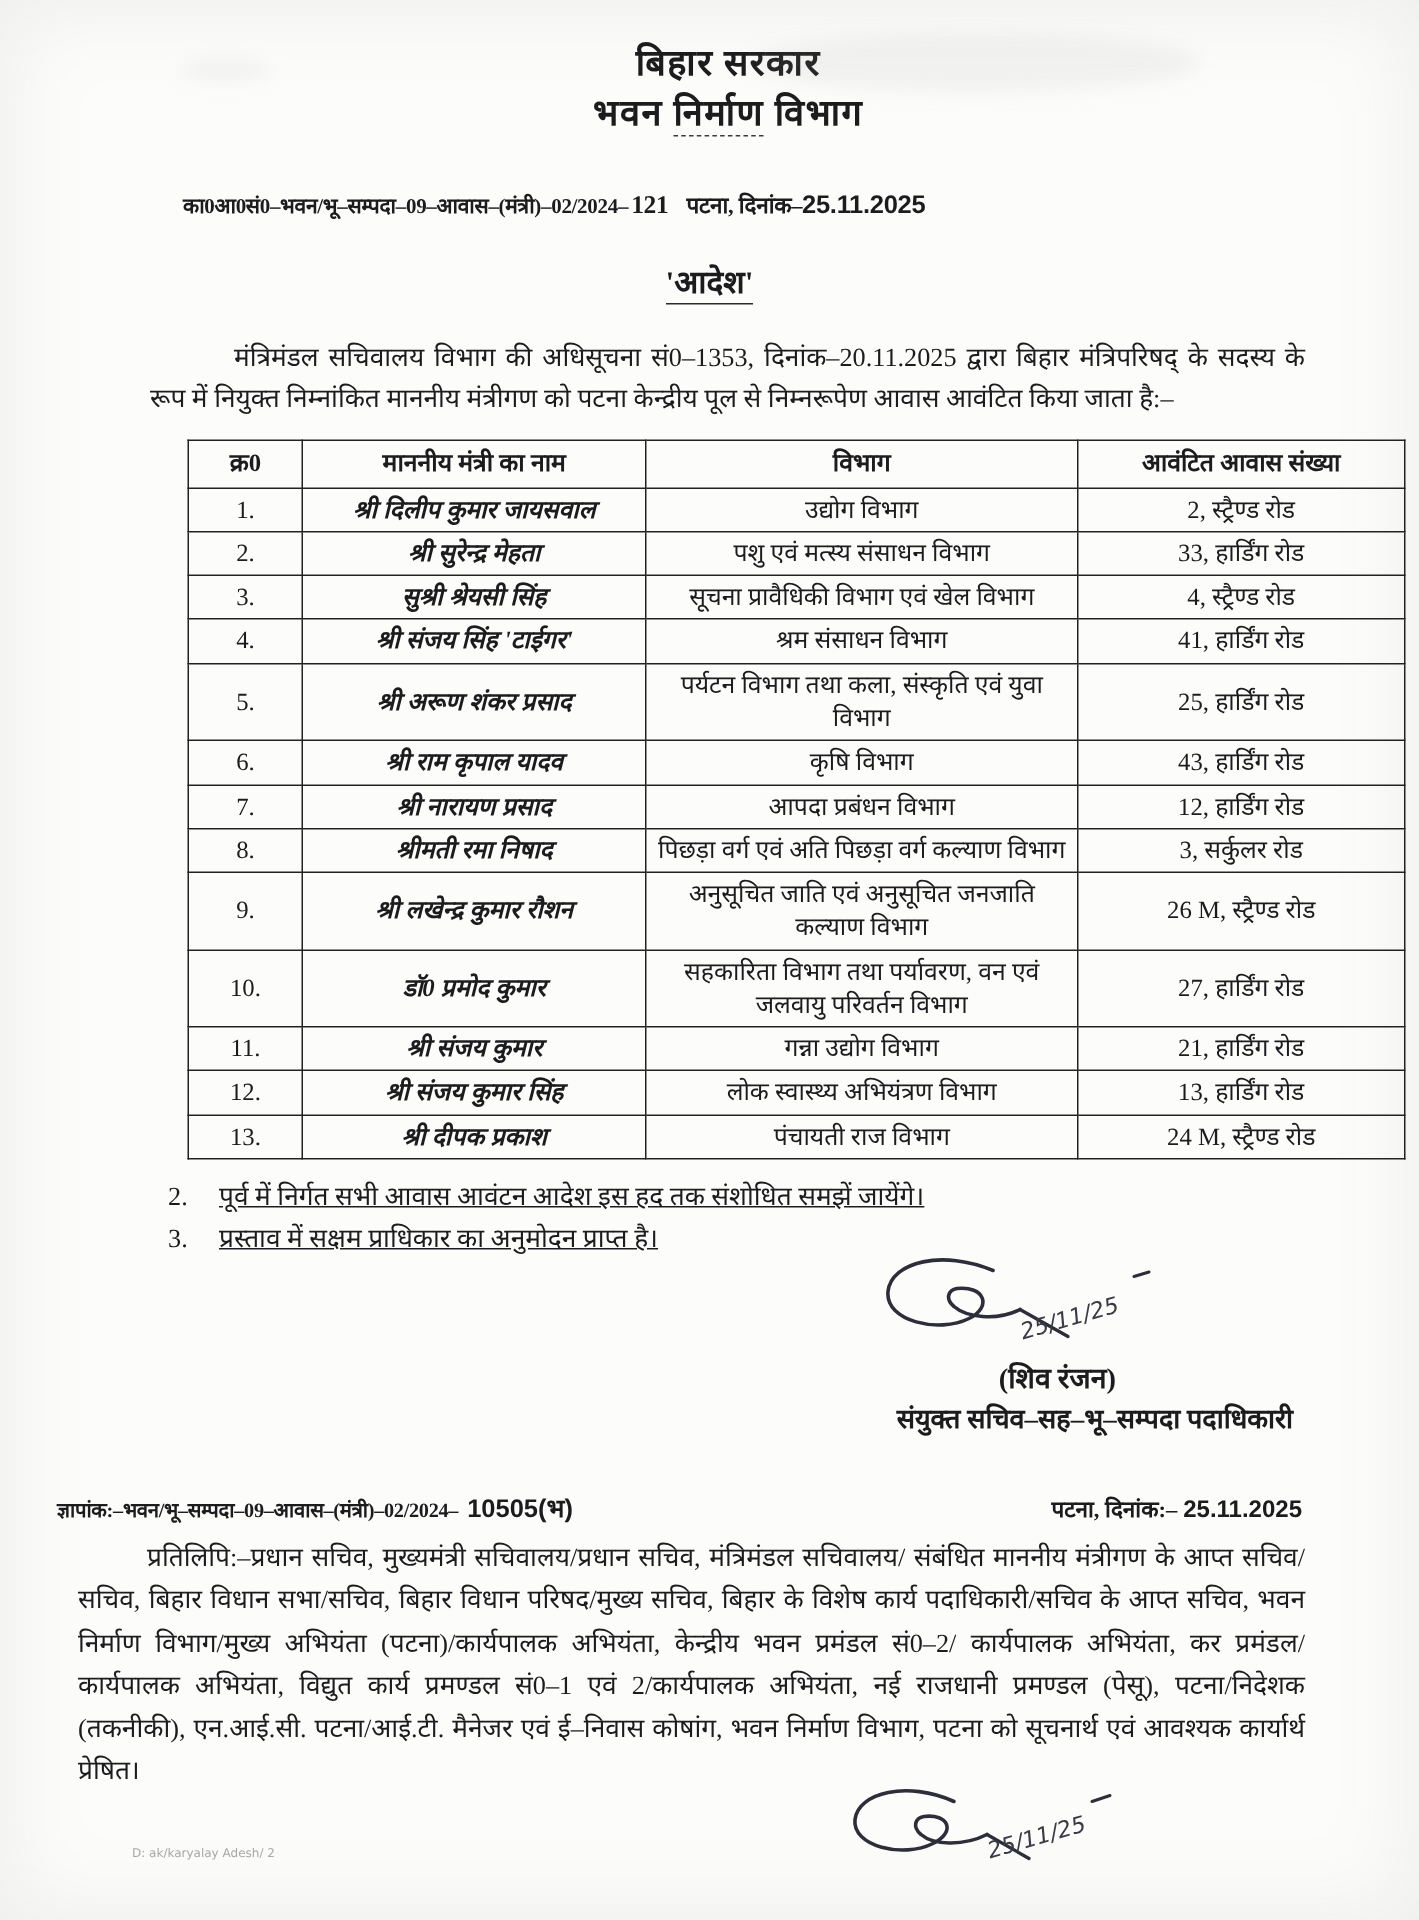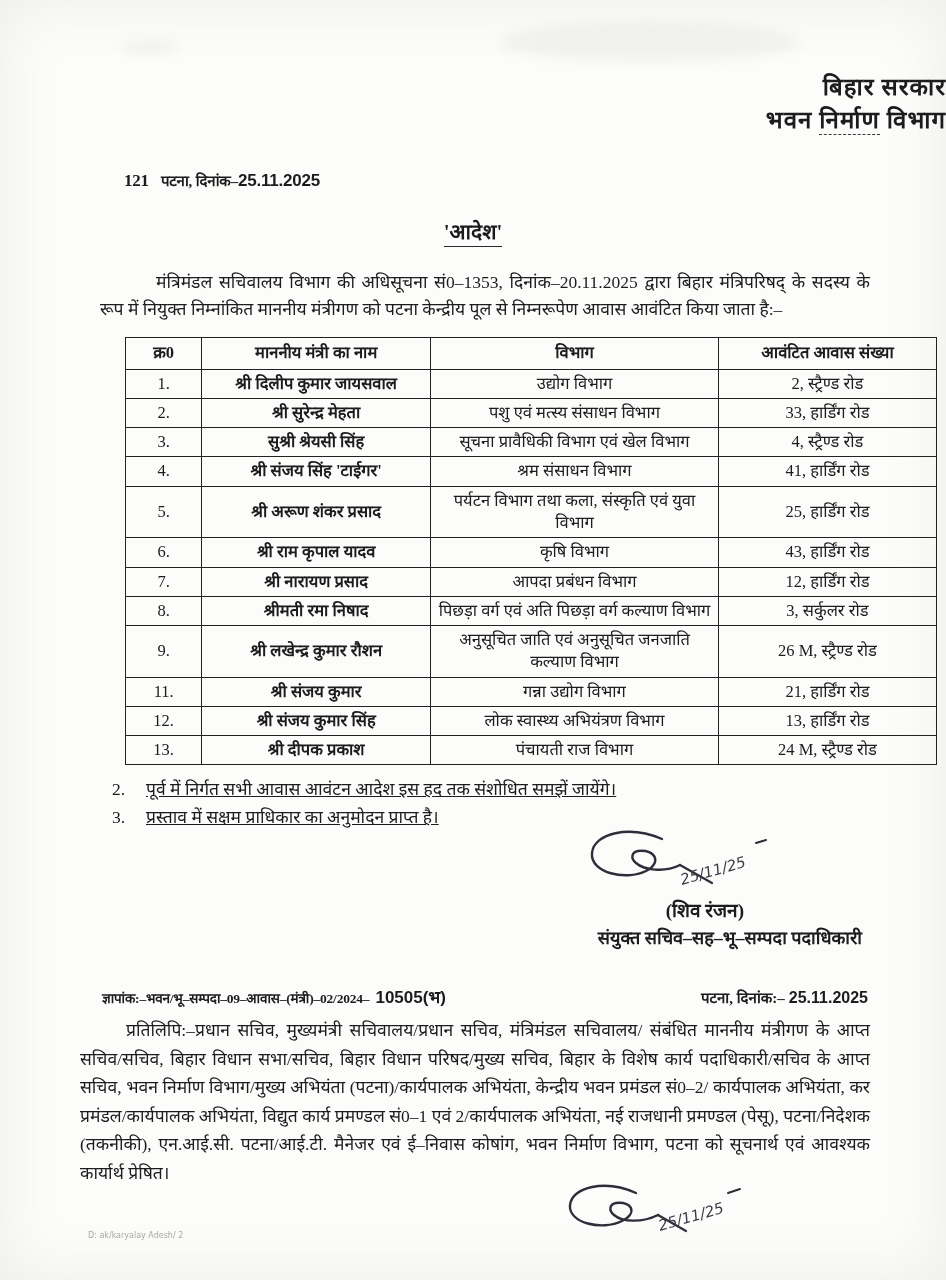--- a/index.html
+++ b/index.html
@@ -9,21 +9,21 @@
     background:#fcfcfb;
     overflow:hidden;
     font-family:"Liberation Serif","DejaVu Serif",serif;
     color:#1c1c1e;
     box-shadow:inset 0 0 60px rgba(120,120,115,0.12);
   }
   .scan-smudge{position:absolute;background:rgba(160,160,155,0.10);border-radius:50%;filter:blur(6px);}
   .sm1{left:500px;top:22px;width:300px;height:40px;}
   .sm2{left:120px;top:40px;width:60px;height:14px;}
 
-  .doc-head{margin-top:72px;text-align:right;line-height:1.3;padding-left:25px;}
+  .doc-head{margin-top:28px;text-align:center;line-height:1.3;padding-left:25px;}
   .govt-title{font-size:24px;font-weight:bold;letter-spacing:1px;}
   .dept-title{font-size:24px;font-weight:bold;letter-spacing:1px;margin-top:2px;}
   .u-part{border-bottom:1.5px dashed #3a3a3c;padding-bottom:1px;}
 
   .ref-line{
     margin:34px 78px 0 122px;
     font-size:14px;font-weight:bold;letter-spacing:-0.2px;
     display:flex;align-items:baseline;white-space:nowrap;
   }
   .ref-no{font-size:17px;font-weight:bold;font-family:Liberation Serif, serif;margin:0 6px 0 2px;}
@@ -48,49 +48,49 @@
     font-size:16.5px;
   }
   table.alloc th,table.alloc td{
     border:1.6px solid #222;
     padding:3px 6px;
     text-align:center;
     line-height:1.35;
   }
   table.alloc th{font-weight:bold;font-size:16.5px;padding:4px 6px;}
   td.c-sl{width:58px;font-family:"Liberation Serif","DejaVu Serif",serif;}
-  td.c-name{width:200px;font-weight:bold;}
+  td.c-name{width:200px;font-weight:bold;font-style:italic;}
   td.c-dept{width:255px;}
   td.c-addr{width:190px;}
 
   .points{margin:10px 76px 0 112px;font-size:17.5px;line-height:28px;}
   .point{display:flex;}
   .point .p-num{width:34px;flex:0 0 34px;}
   .point .p-text{flex:1;text-decoration:underline;}
 
   .sig-block1{
     position:relative;margin:2px 84px 0 0;
     text-align:right;height:148px;
   }
   .sig-scribble{position:absolute;right:68px;top:-8px;}
   .sig-name{position:absolute;right:118px;top:64px;font-size:19px;font-weight:bold;}
   .sig-desig{position:absolute;right:0px;top:92px;font-size:18px;font-weight:bold;}
 
   .memo-line{
-    margin:4px 78px 0 102px;
+    margin:4px 78px 0 38px;
     display:flex;justify-content:space-between;align-items:baseline;
     font-weight:bold;white-space:nowrap;
   }
   .memo-label{font-size:13.5px;letter-spacing:-0.2px;}
   .memo-no{font-size:17px;font-family:"Liberation Sans","DejaVu Sans",sans-serif;margin-left:2px;}
   .memo-place{font-size:15px;text-align:center;}
   .memo-date-strong{font-size:16px;font-family:"Liberation Sans","DejaVu Sans",sans-serif;}
 
   .copy-para{
-    margin:8px 76px 0 80px;
+    margin:8px 76px 0 52px;
     font-size:17.5px;line-height:28.5px;text-align:justify;
     text-indent:46px;
   }
 
   .sig-block2{
     position:relative;margin:0 84px 0 0;height:96px;
   }
   .sig-scribble2{position:absolute;right:92px;top:-14px;}
 
   .footer-note{
@@ -114,20 +114,21 @@
   <div class="doc-head">
     <div class="govt-title">बिहार सरकार</div>
     <div class="dept-title">
       <span>भवन</span>
       <span class="u-part">निर्माण</span>
       <span>विभाग</span>
     </div>
   </div>
 
   <div class="ref-line">
+    <span>का0आ0सं0–भवन/भू–सम्पदा–09–आवास–(मंत्री)–02/2024–</span>
     <span class="ref-no">121</span>
     <span class="ref-place">पटना, दिनांक–</span>
     <span class="ref-date-strong">25.11.2025</span>
   </div>
 
   <div class="order-title">
     <span>'आदेश'</span>
   </div>
 
   <div class="intro">मंत्रिमंडल सचिवालय विभाग की अधिसूचना सं0–1353, दिनांक–20.11.2025 द्वारा बिहार मंत्रिपरिषद् के सदस्य के रूप में नियुक्त निम्नांकित माननीय मंत्रीगण को पटना केन्द्रीय पूल से निम्नरूपेण आवास आवंटित किया जाता है:–</div>
@@ -188,20 +189,26 @@
           <td class="c-sl">8.</td>
           <td class="c-name">श्रीमती रमा निषाद</td>
           <td class="c-dept">पिछड़ा वर्ग एवं अति पिछड़ा वर्ग कल्याण विभाग</td>
           <td class="c-addr">3, सर्कुलर रोड</td>
         </tr>
         <tr>
           <td class="c-sl">9.</td>
           <td class="c-name">श्री लखेन्द्र कुमार रौशन</td>
           <td class="c-dept">अनुसूचित जाति एवं अनुसूचित जनजाति कल्याण विभाग</td>
           <td class="c-addr">26 M, स्ट्रैण्ड रोड</td>
+        </tr>
+        <tr>
+          <td class="c-sl">10.</td>
+          <td class="c-name">डॉ0 प्रमोद कुमार</td>
+          <td class="c-dept">सहकारिता विभाग तथा पर्यावरण, वन एवं जलवायु परिवर्तन विभाग</td>
+          <td class="c-addr">27, हार्डिंग रोड</td>
         </tr>
         <tr>
           <td class="c-sl">11.</td>
           <td class="c-name">श्री संजय कुमार</td>
           <td class="c-dept">गन्ना उद्योग विभाग</td>
           <td class="c-addr">21, हार्डिंग रोड</td>
         </tr>
         <tr>
           <td class="c-sl">12.</td>
           <td class="c-name">श्री संजय कुमार सिंह</td>

